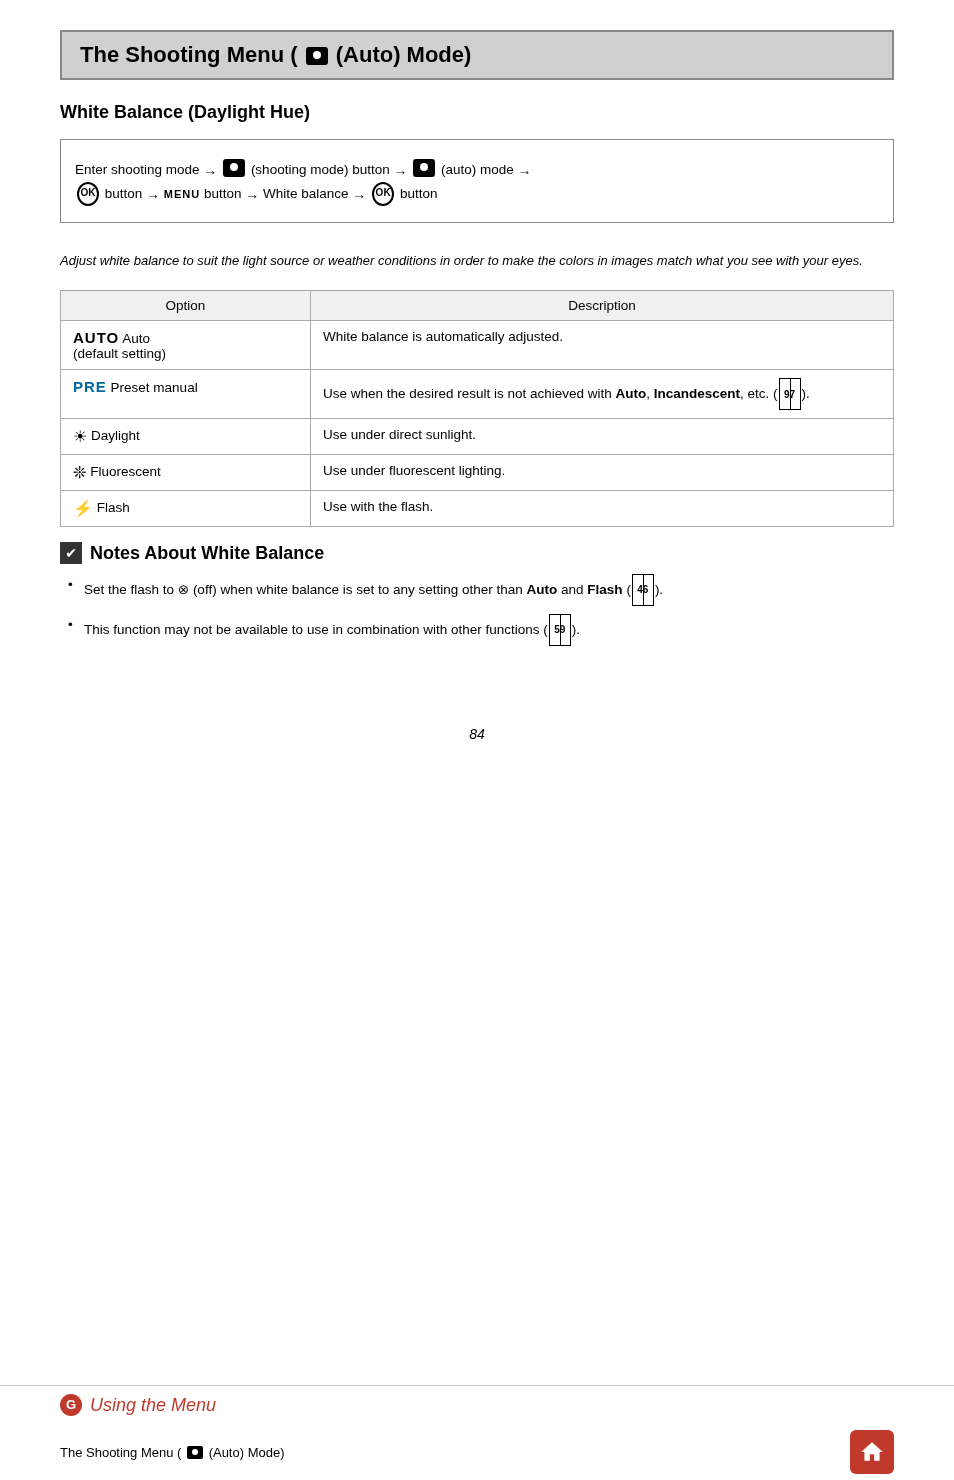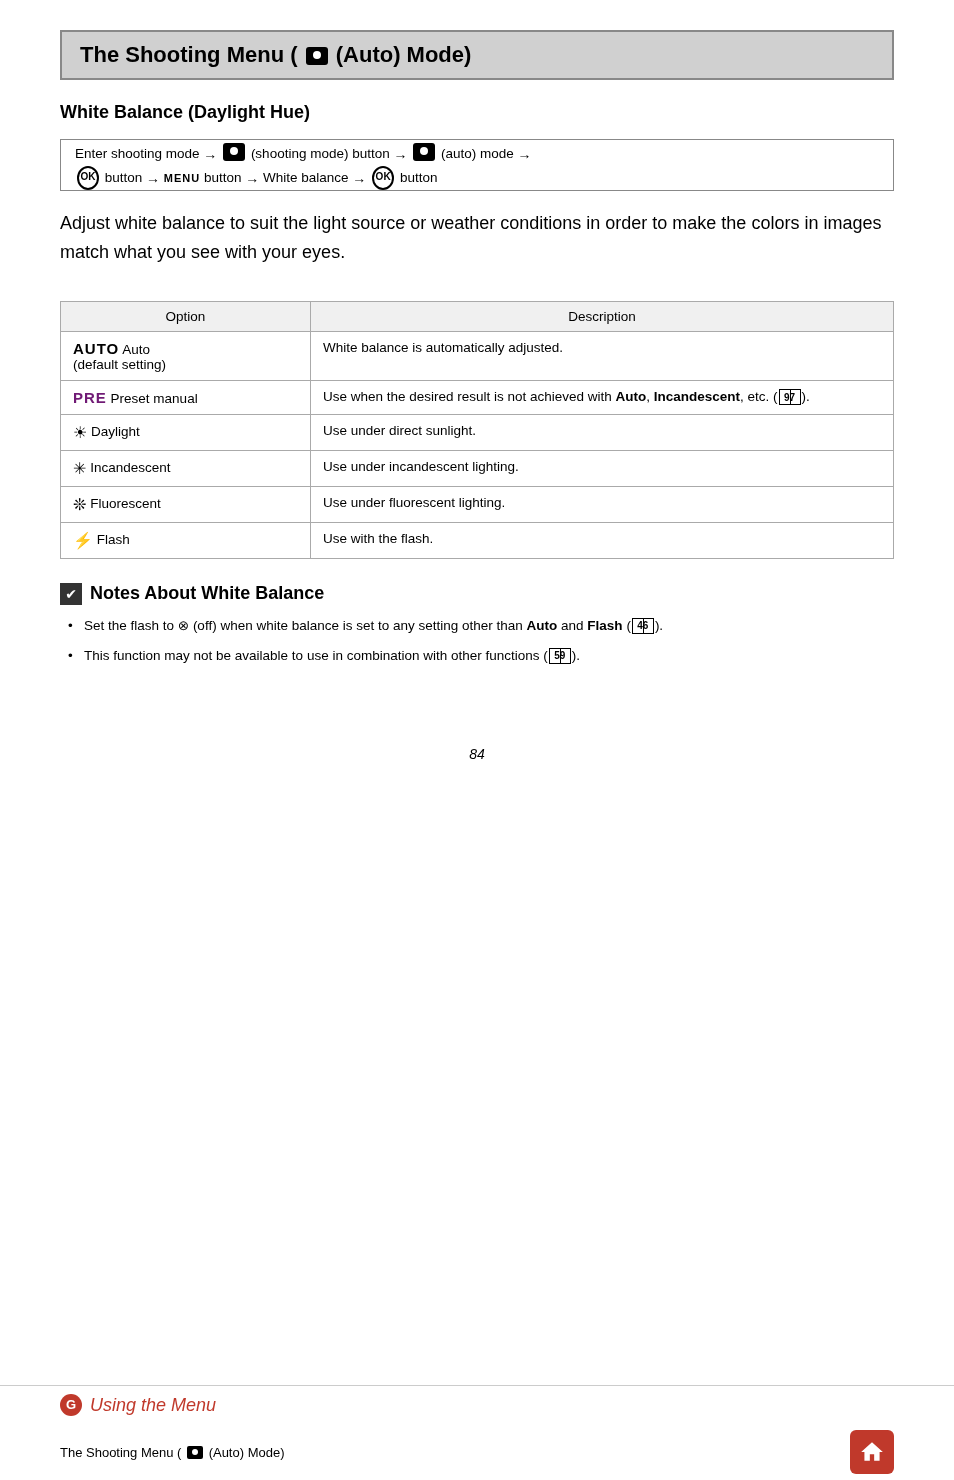--- a/index.html
+++ b/index.html
@@ -70,22 +70,22 @@
       top: 3px;
       left: 5px;
     }
     .section-title {
       font-size: 18px;
       font-weight: bold;
       margin-bottom: 16px;
     }
     .instruction-box {
       border: 1px solid #888;
-      padding: 0 14px;
-      margin-bottom: 18px;
+      padding: 16px 14px;
+      margin-bottom: 28px;
       line-height: 1.7;
       font-size: 13.5px;
     }
     .ok-btn {
       display: inline-block;
       border: 2px solid #000;
       border-radius: 50%;
       width: 22px;
       height: 24px;
       text-align: center;
@@ -100,29 +100,30 @@
       font-weight: bold;
       font-size: 11px;
       letter-spacing: 1px;
       vertical-align: middle;
     }
     .arrow {
       font-size: 14px;
       vertical-align: middle;
     }
     .description-text {
-      font-size: 18px;
+      font-size: 13px;
       line-height: 1.6;
-      margin-bottom: 34px;
+      margin-bottom: 18px;
+      font-style: italic;
     }
     
     .wb-table {
       width: 100%;
       border-collapse: collapse;
-      margin-bottom: 24px;
+      margin-bottom: 15px;
       font-size: 13.5px;
     }
     .wb-table th {
       border: 1px solid #aaa;
       padding: 7px 12px;
       text-align: center;
       background: #f0f0f0;
       font-weight: normal;
     }
     .wb-table td {
@@ -138,21 +139,21 @@
     }
     .auto-label {
       font-size: 15px;
       font-weight: bold;
       letter-spacing: 1px;
     }
     .pre-label {
       font-size: 15px;
       font-weight: bold;
       letter-spacing: 1px;
-      color: #701a75;
+      color: #0369a1;
     }
     .option-icon {
       font-size: 16px;
       vertical-align: middle;
     }
     
     .notes-section {
       margin-top: 10px;
     }
     .notes-header {
@@ -254,21 +255,21 @@
     .home-btn svg {
       width: 26px;
       height: 26px;
       fill: #fff;
     }
     .book-ref {
       display: inline-flex;
       align-items: center;
       justify-content: center;
       width: 22px;
-      height: 16px;
+      height: 32px;
       border: 1.5px solid #000;
       font-size: 10px;
       vertical-align: middle;
       margin: 0 1px;
       font-weight: bold;
       position: relative;
     }
     .book-ref::before {
       content: '';
       display: block;
@@ -344,26 +345,20 @@
         </td>
       </tr>
 
       <tr>
         <td>
           <span class="option-icon">☀</span> Daylight
         </td>
         <td>Use under direct sunlight.</td>
       </tr>
 
-      <tr>
-        <td>
-          <span class="option-icon">✳</span> Incandescent
-        </td>
-        <td>Use under incandescent lighting.</td>
-      </tr>
 
       <tr>
         <td>
           <span class="option-icon">❊</span> Fluorescent
         </td>
         <td>Use under fluorescent lighting.</td>
       </tr>
 
 
       <tr>

